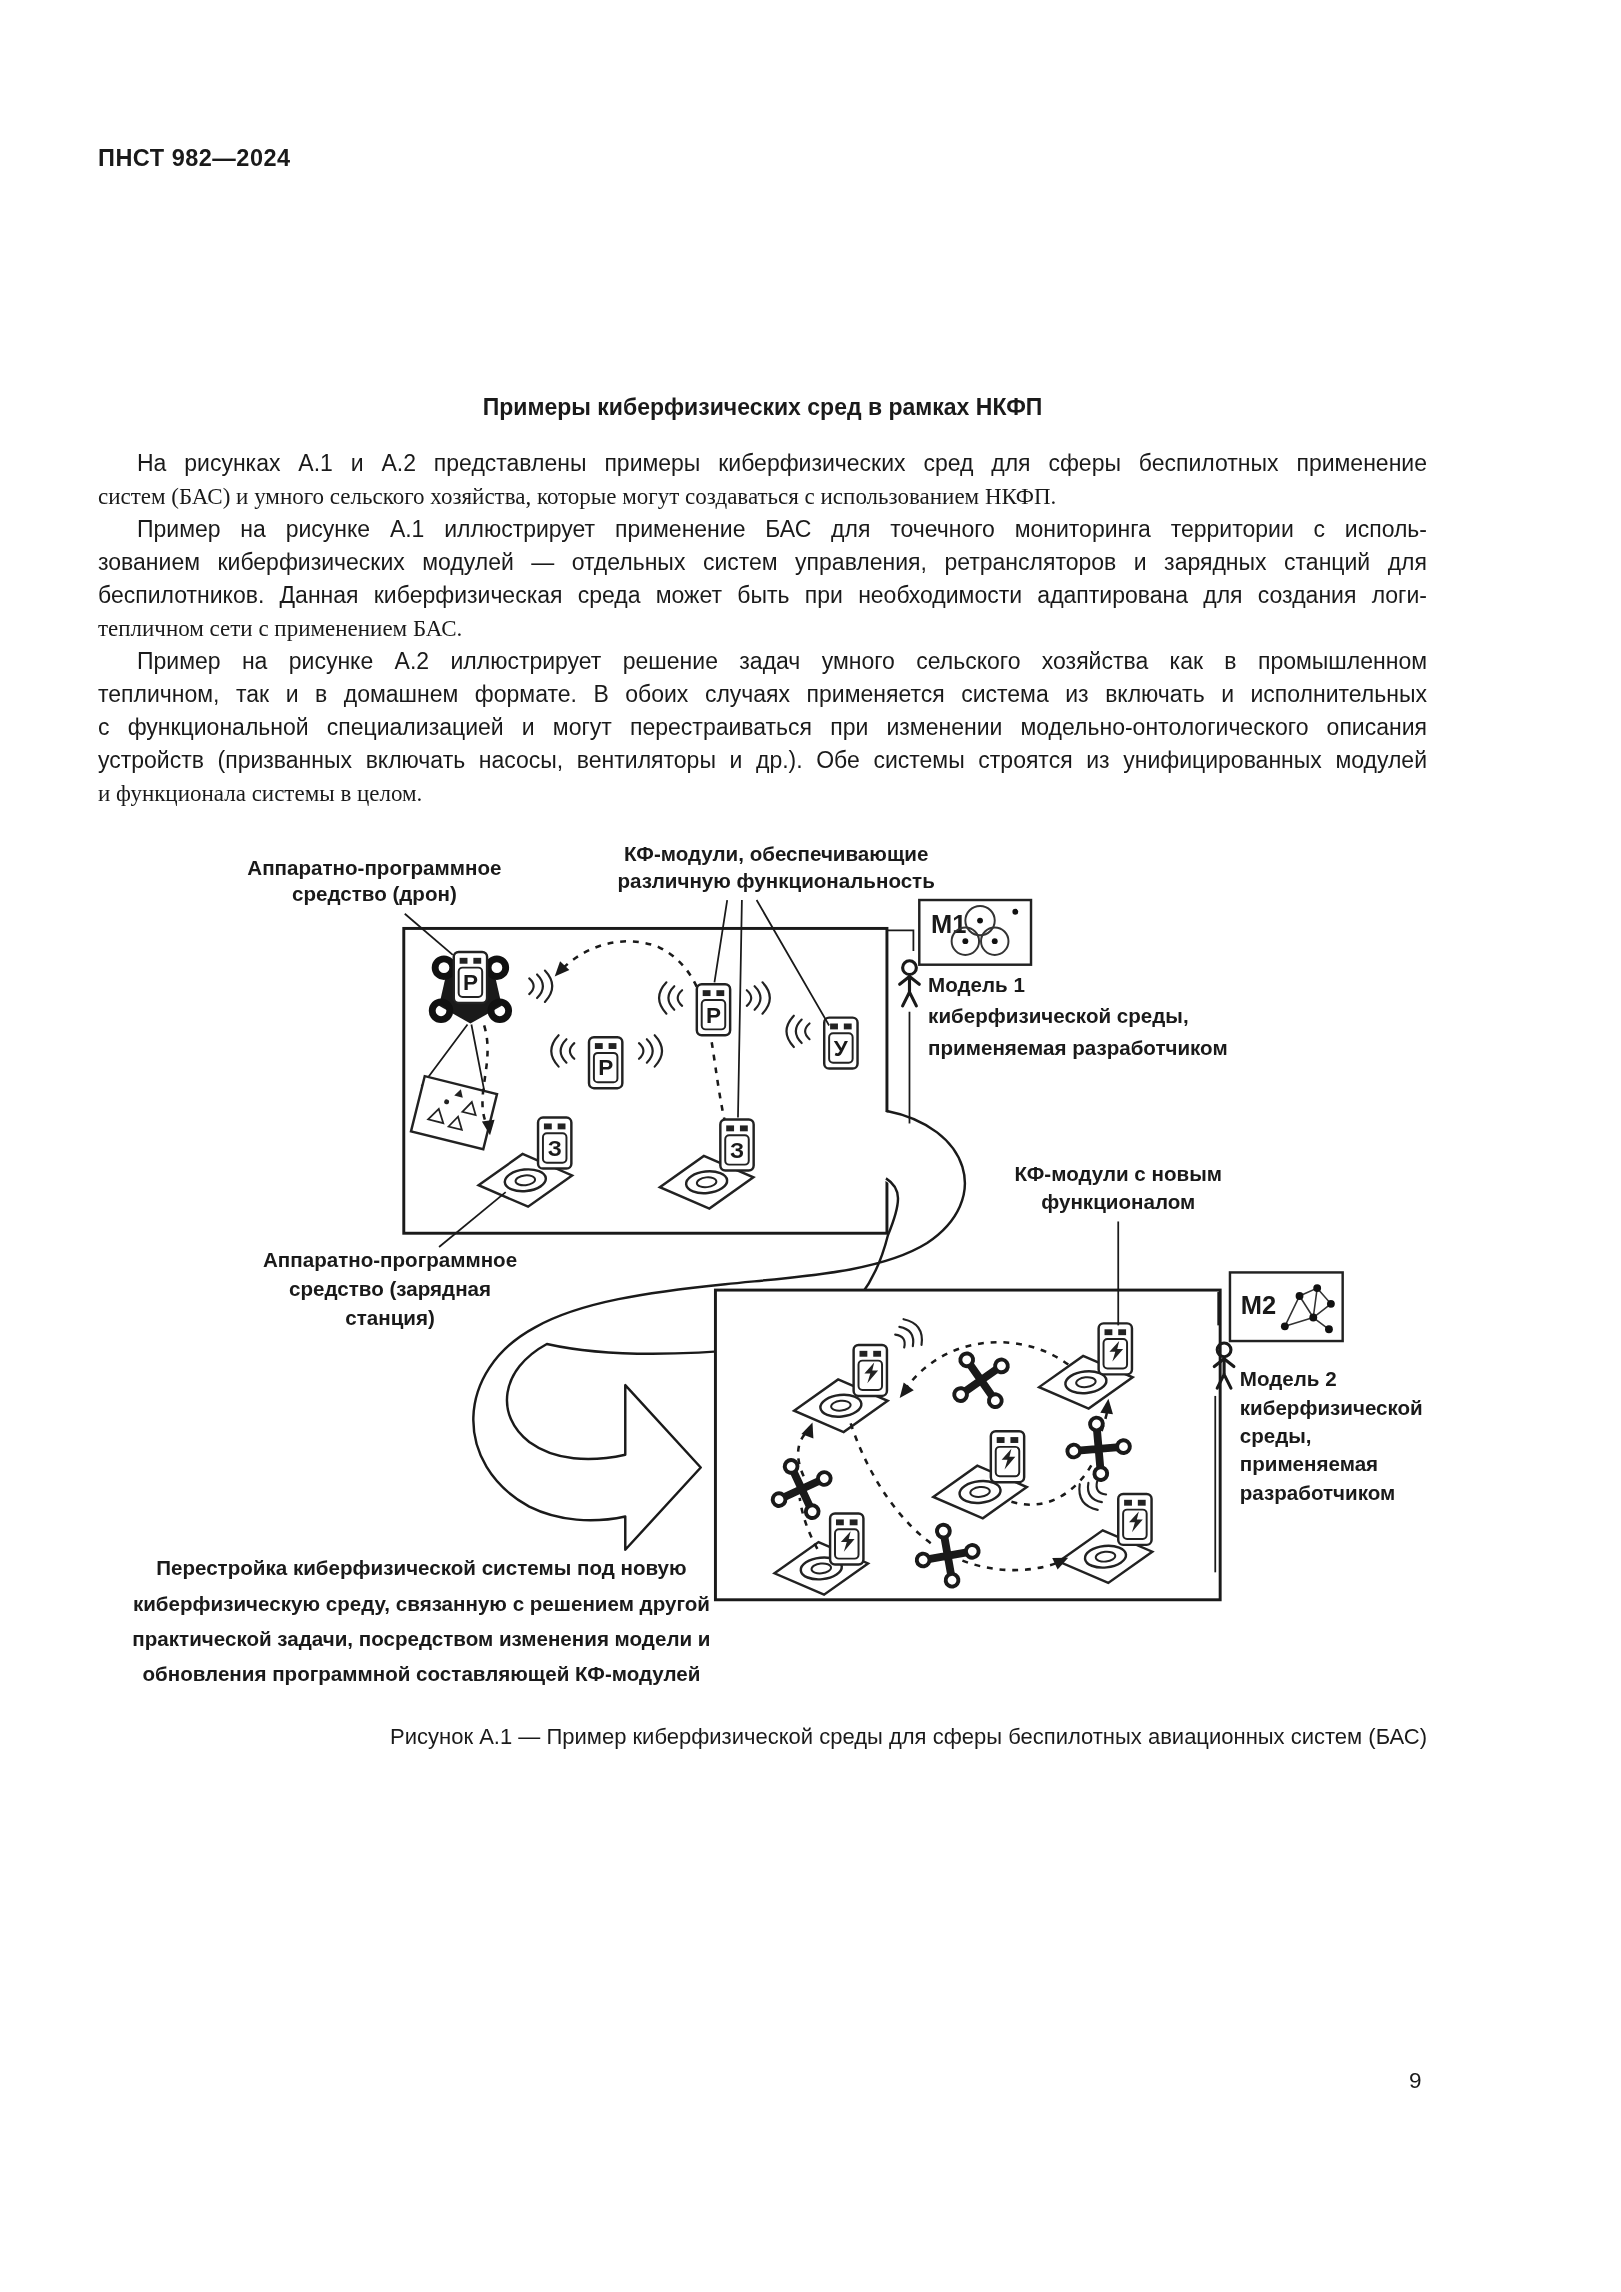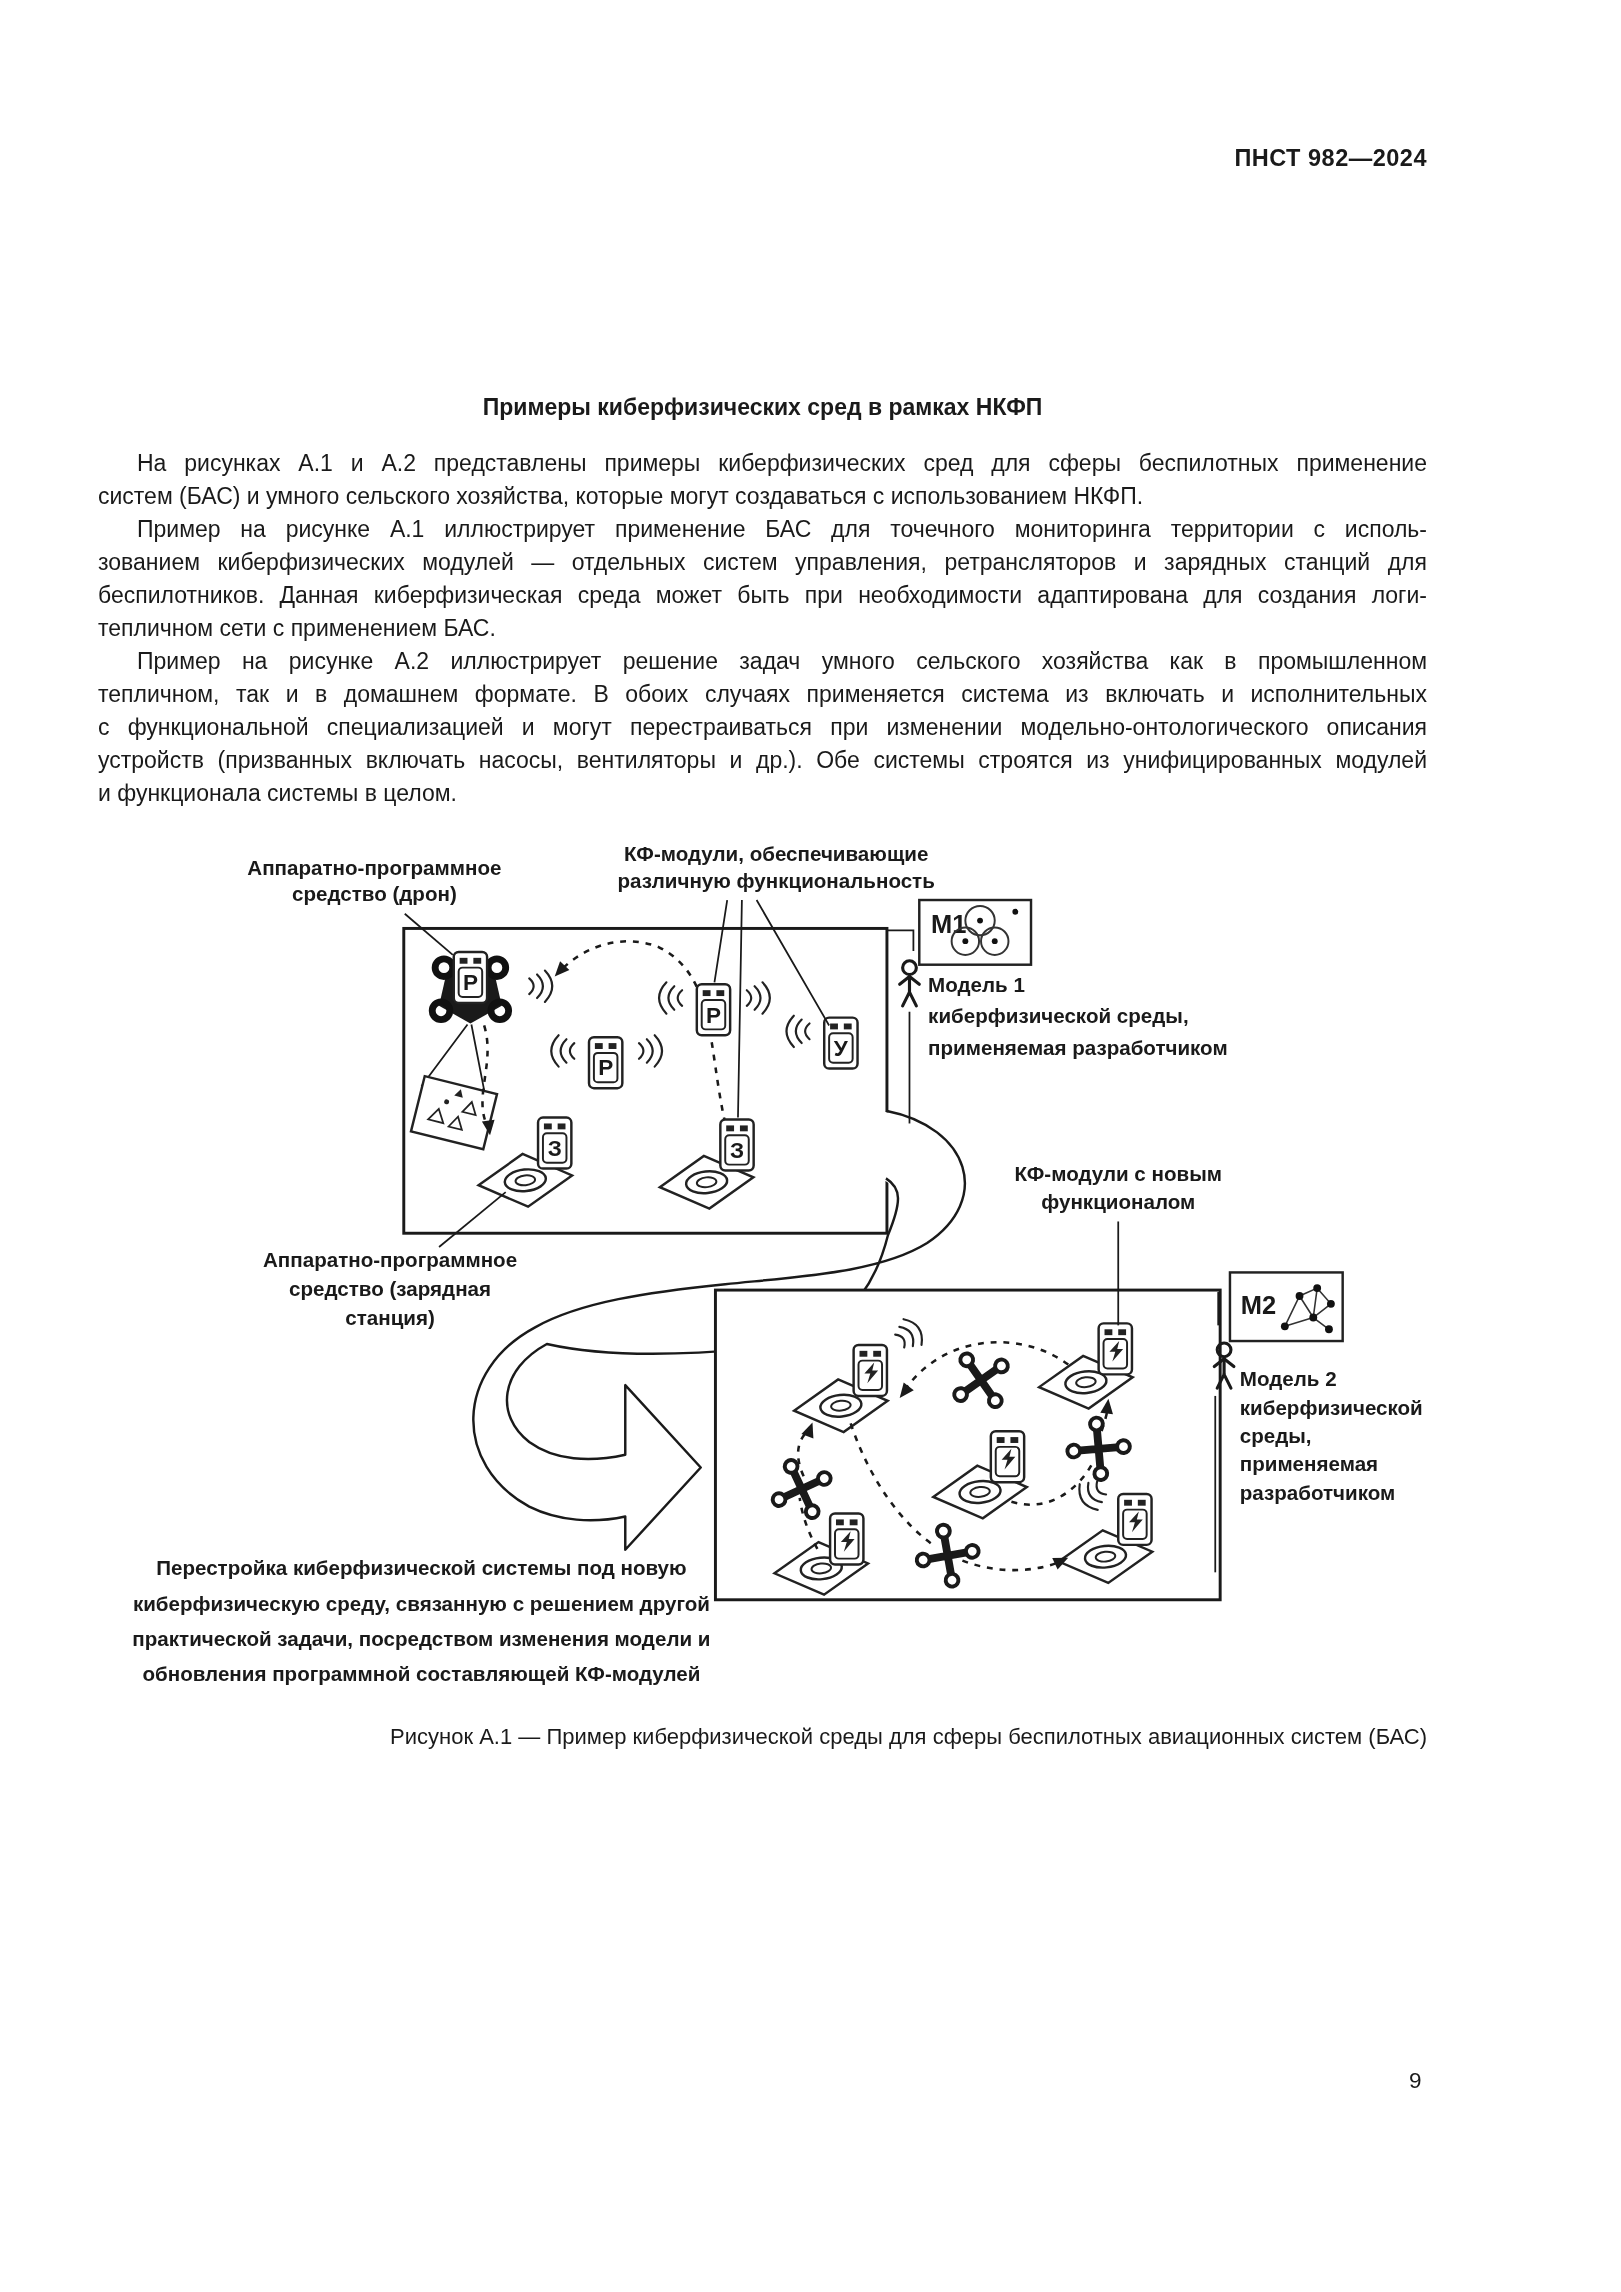--- a/index.html
+++ b/index.html
@@ -1,28 +1,28 @@
 <!DOCTYPE html>
 <html><head>
 <meta charset="utf-8">
 <style>
   html,body{margin:0;padding:0;background:#888;}
   .page{position:relative;width:1621px;height:2293px;background:#fff;margin:0 auto;
         font-family:"Liberation Sans",sans-serif;color:#1a1a1a;overflow:hidden;}
-  .doc-code{position:absolute;top:145px;left:98px;width:1329px;text-align:right;
+  .doc-code{position:absolute;top:145px;left:98px;width:1329px;text-align:left;
             font-size:23.5px;font-weight:bold;letter-spacing:0.5px;}
   .annex{position:absolute;top:225px;left:98px;width:1329px;text-align:center;
          font-size:22px;font-weight:bold;line-height:28px;}
   .sec-title{position:absolute;top:394px;left:98px;width:1329px;text-align:center;
              font-size:23px;font-weight:bold;}
   .bodytext{position:absolute;top:447px;left:98px;width:1329px;
             font-size:23px;line-height:33px;}
   .pline{text-align:justify;text-align-last:justify;white-space:normal;}
   .pline.first{text-indent:39px;}
-  .pline.last{text-align-last:left;}
+  .pline.last{text-align-last:left;font-family:Liberation Serif, serif;}
   .caption{position:absolute;top:1724px;left:98px;width:1329px;text-align:right;
            font-size:22px;}
   .pageno{position:absolute;top:2068px;left:1409px;font-size:22.5px;}
   svg.fig{position:absolute;left:0;top:0;width:1621px;height:2293px;}
   .dlabel{font:bold 21px "Liberation Sans",sans-serif;fill:#1a1a1a;}
   .mtag{font:bold 26px "Liberation Sans",sans-serif;fill:#1a1a1a;}
   .mglyph{font:bold 23px "Liberation Sans",sans-serif;fill:#1a1a1a;}
   .thin{stroke:#1a1a1a;stroke-width:1.8;fill:none;}
   .boxline{stroke:#1a1a1a;stroke-width:3;fill:#fff;}
   .dash{stroke:#1a1a1a;stroke-width:2.6;fill:none;stroke-dasharray:6 7;}

